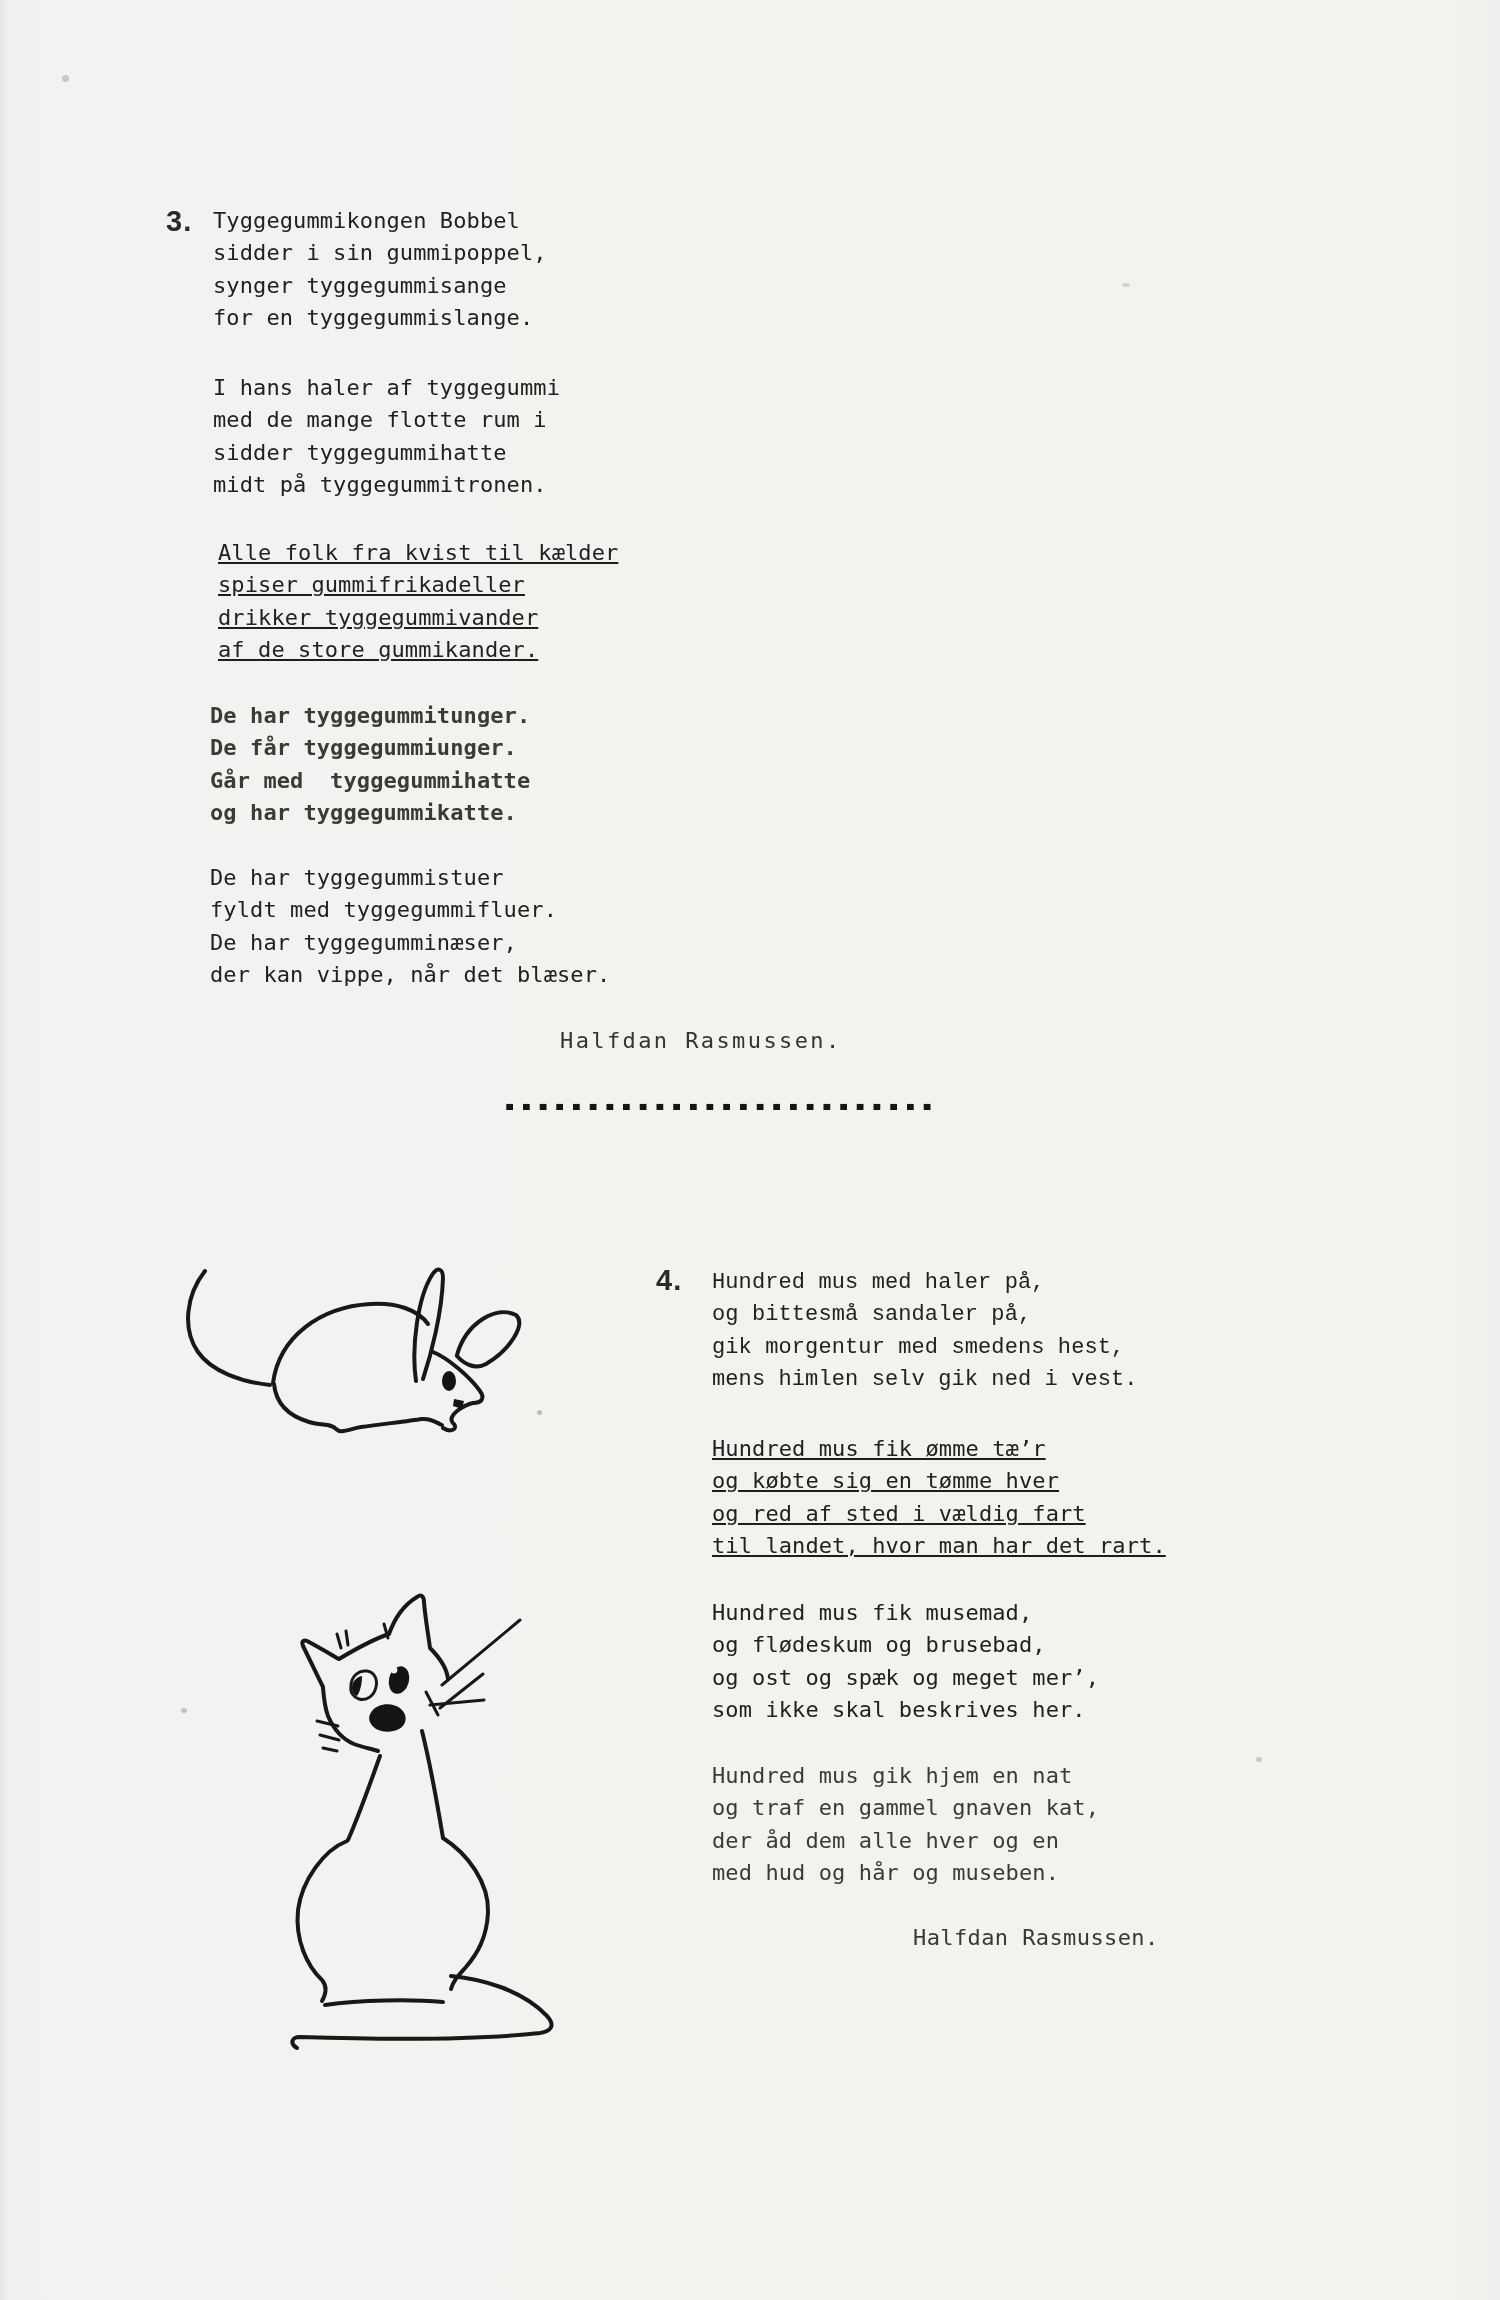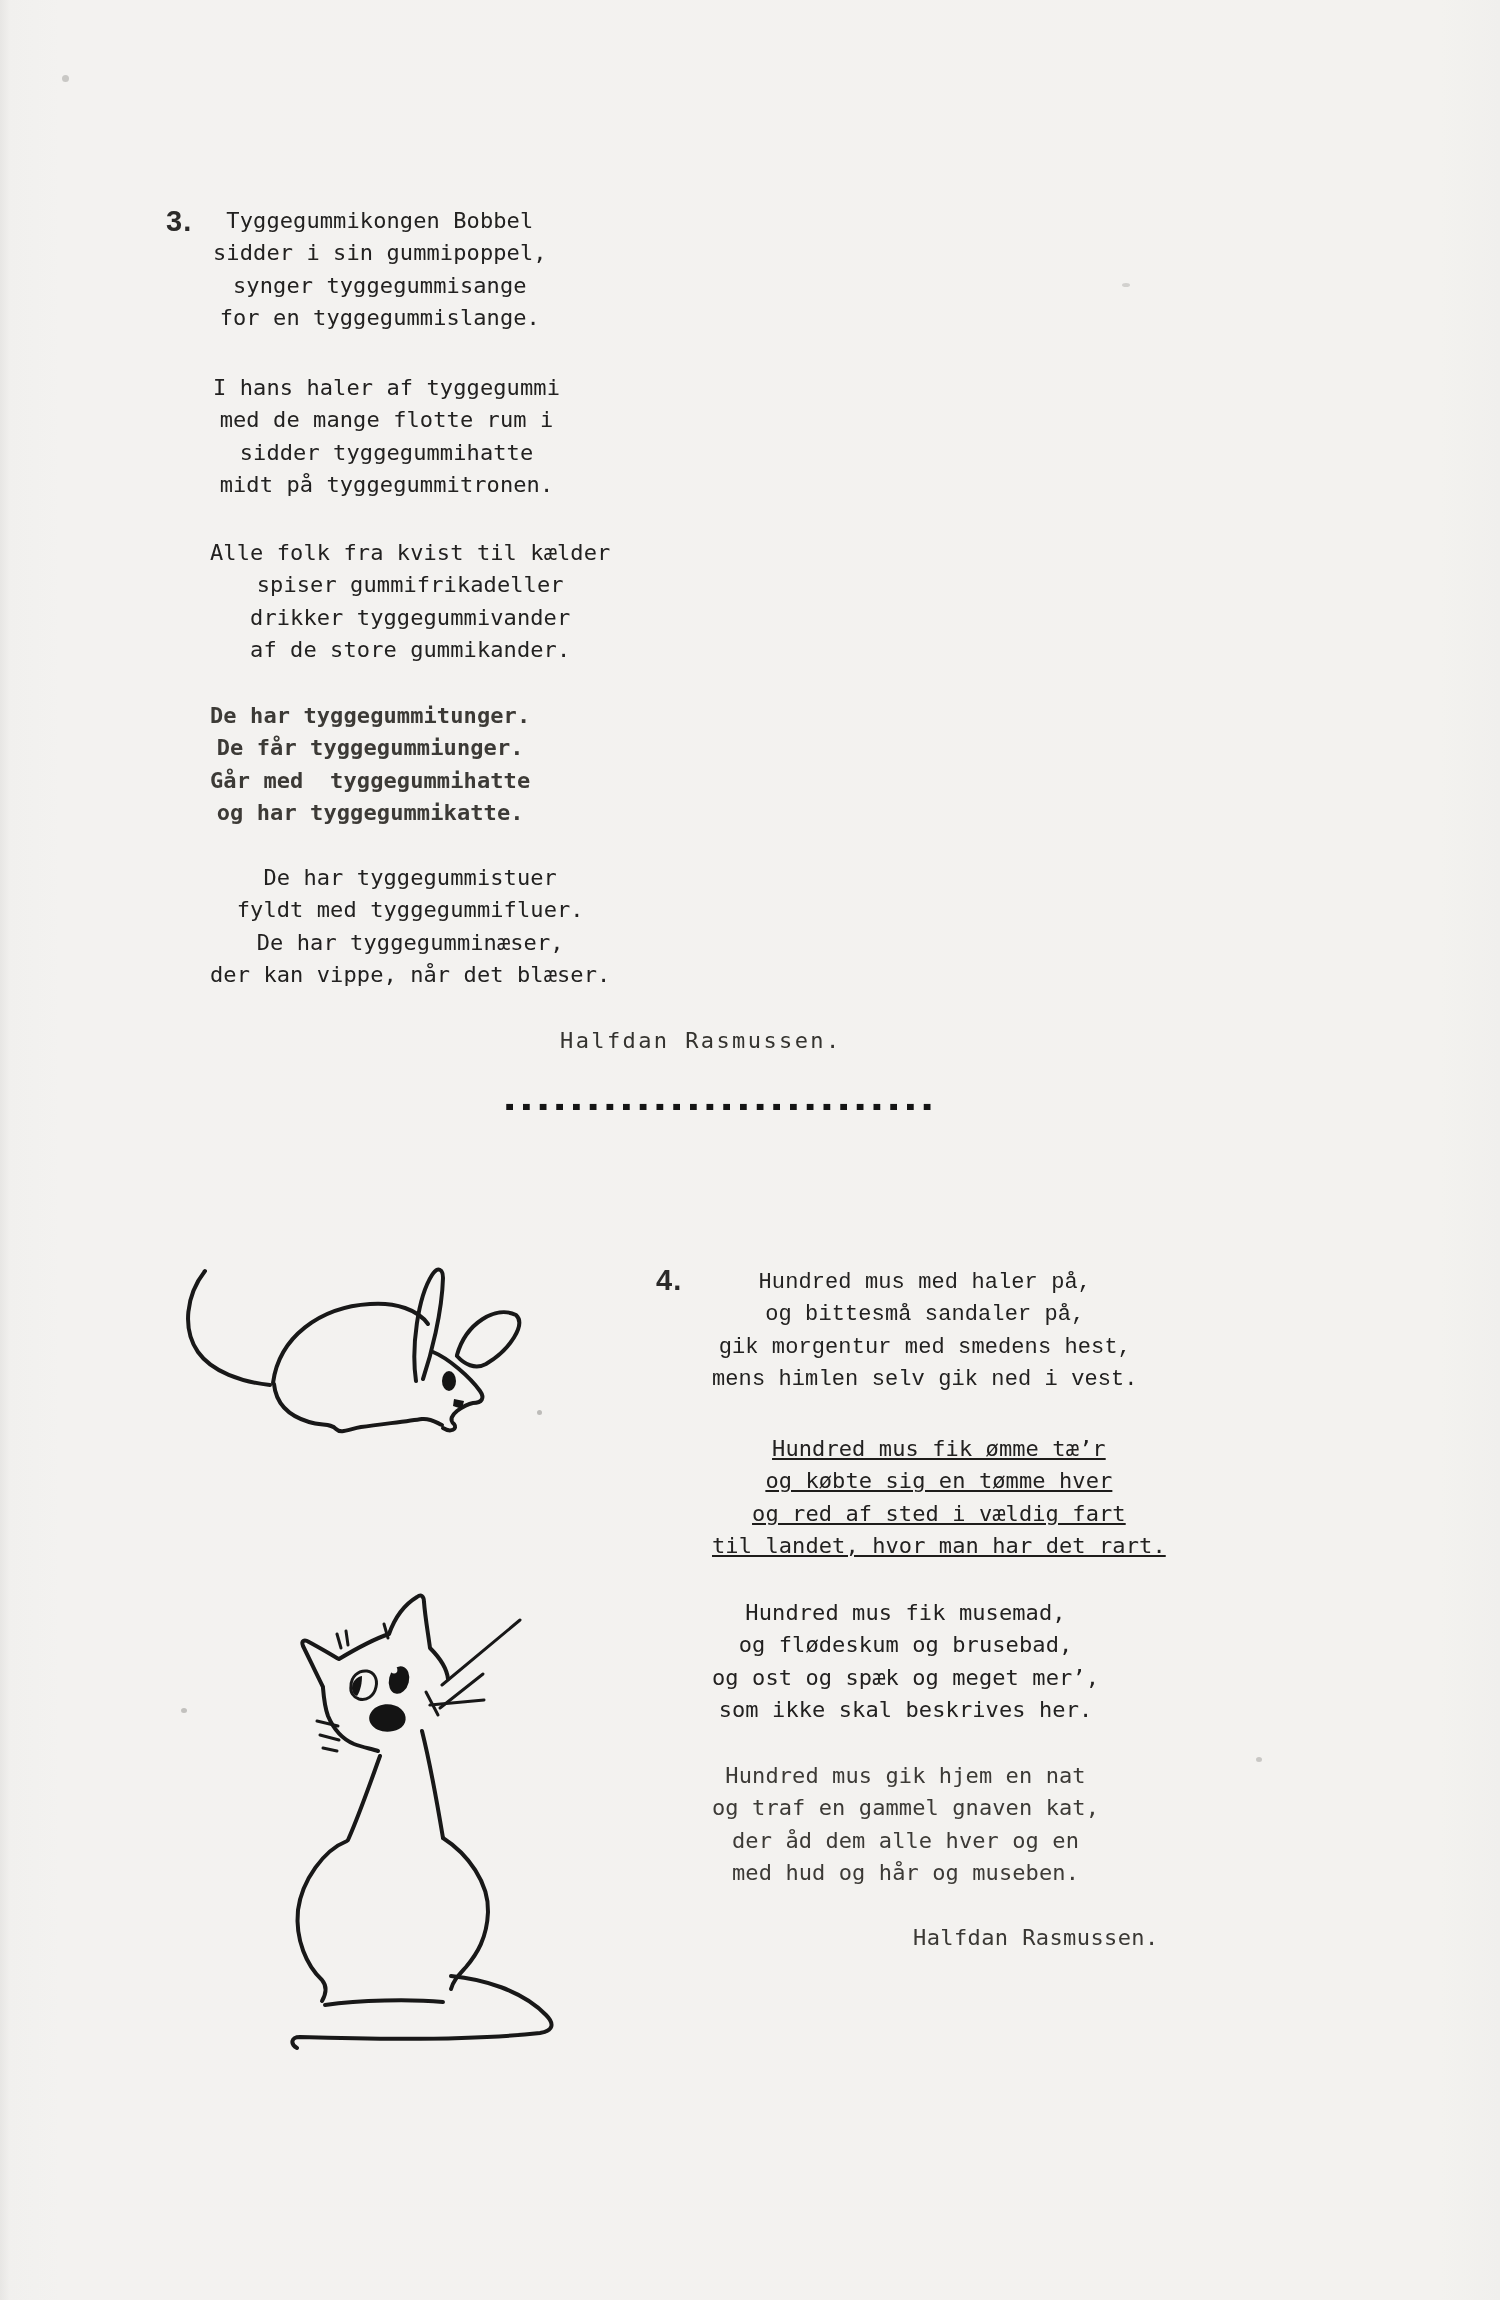--- a/index.html
+++ b/index.html
@@ -16,21 +16,21 @@
     background:linear-gradient(90deg,#e7e6e4 0px,#f1f0ee 10px,#f3f2f0 60px,#f3f2ef 1440px,#f0efed 1500px);
     color:#1e1d1b;
   }
   .ln{
     white-space:pre;
     font-size:22px;
     line-height:32.4px;
     letter-spacing:0.1px;
     color:#222120;
   }
-  .stanza{position:absolute;text-align:center;}
+  .stanza{position:absolute;}
   .poem-number{
     position:absolute;
     font-family:"Liberation Sans", sans-serif;
     font-size:29px;font-weight:700;color:#2b2a29;
     letter-spacing:1px;
   }
   .attribution{
     position:absolute;
     font-size:22px;line-height:32.4px;white-space:pre;color:#28272574;
     color:#2a2927;
@@ -68,21 +68,21 @@
     <div class="ln">for en tyggegummislange.</div>
   </div>
 
   <div class="stanza" style="left:213px;top:372px;">
     <div class="ln">I hans haler af tyggegummi</div>
     <div class="ln">med de mange flotte rum i</div>
     <div class="ln">sidder tyggegummihatte</div>
     <div class="ln">midt på tyggegummitronen.</div>
   </div>
 
-  <div class="stanza" style="left:210px;top:537px;">
+  <div class="stanza" style="left:218px;top:537px;text-decoration:underline;">
     <div class="ln">Alle folk fra kvist til kælder</div>
     <div class="ln">spiser gummifrikadeller</div>
     <div class="ln">drikker tyggegummivander</div>
     <div class="ln">af de store gummikander.</div>
   </div>
 
   <div class="stanza fadeish" style="left:210px;top:700px;font-weight:bold;">
     <div class="ln">De har tyggegummitunger.</div>
     <div class="ln">De får tyggegummiunger.</div>
     <div class="ln">Går med  tyggegummihatte</div>

